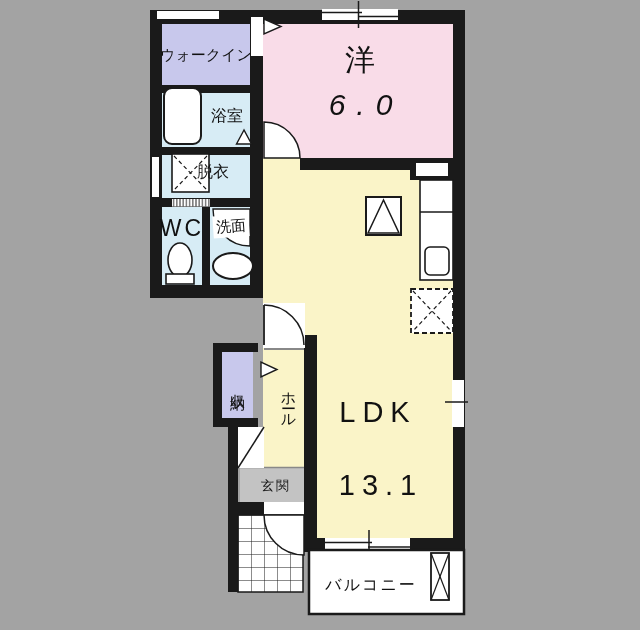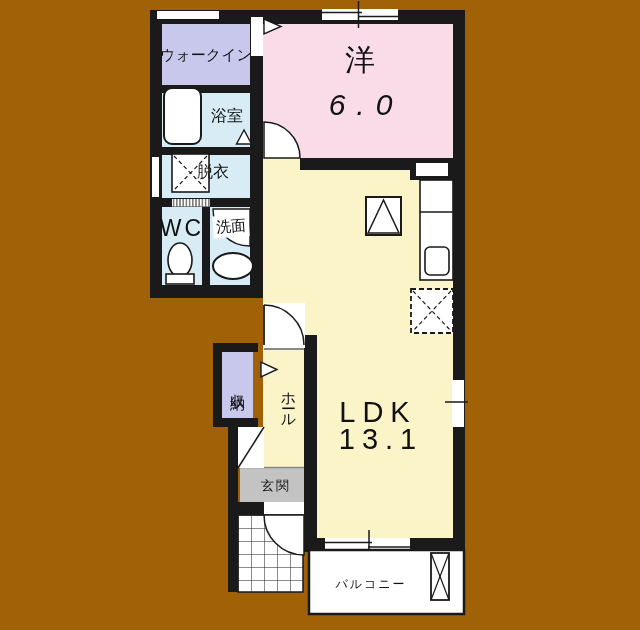--- a/index.html
+++ b/index.html
@@ -1,33 +1,33 @@
 <!DOCTYPE html>
 <html><head>
 <meta charset="utf-8">
 <style>
   html,body{margin:0;padding:0;background:#fff;}
-  #plan{position:relative;width:640px;height:630px;background:#a16207;overflow:hidden;
+  #plan{position:relative;width:640px;height:630px;background:#a3a3a3;overflow:hidden;
         font-family:"Liberation Sans","DejaVu Sans",sans-serif;}
   .room{position:absolute;z-index:1;}
   #plan svg{position:absolute;left:0;top:0;z-index:2;}
   .lbl{position:absolute;z-index:3;transform:translate(-50%,-50%);color:#111;
        white-space:nowrap;text-align:center;line-height:1.3;}
   .lbl-v{position:absolute;z-index:3;transform:translate(-50%,-50%);color:#111;
         writing-mode:vertical-rl;text-align:center;letter-spacing:2px;}
   .f-wic{font-size:15px;line-height:21px;}
   .f-small{font-size:16px;}
   .f-wc{font-size:23px;letter-spacing:3px;}
   .f-wash{font-size:15px;background:#fff;padding:1px 3px;transform:translate(-50%,-50%) rotate(-4deg);}
   .f-big{font-size:30px;}
   .f-big-sp{font-size:30px;letter-spacing:11px;font-style:italic;}
   .f-ldk{font-size:29px;letter-spacing:7px;}
   .f-v{font-size:15px;}
   .f-genkan{font-size:13px;letter-spacing:2px;}
-  .f-balcony{font-size:12px;letter-spacing:2px;text-align:center;}
+  .f-balcony{font-size:16px;letter-spacing:2px;text-align:center;}
 </style>
 </head>
 <body>
 
 <div id="plan">
 
   <div class="room" style="left:162px;top:24px;width:88px;height:61px;background:#c8c8ec;"></div>
   <div class="room" style="left:162px;top:93px;width:88px;height:54px;background:#d7ecf5;"></div>
   <div class="room" style="left:162px;top:155px;width:88px;height:43px;background:#d7ecf5;"></div>
   <div class="room" style="left:162px;top:207px;width:40px;height:78px;background:#d7ecf5;"></div>
@@ -153,19 +153,19 @@
   <div class="lbl f-wic" style="left:206px;top:54px;">
     <div>ウォークイン</div>
   </div>
   <div class="lbl f-small" style="left:227px;top:116px;text-align:center;">浴室</div>
   <div class="lbl f-small" style="left:213px;top:172px;">脱衣</div>
   <div class="lbl f-wc" style="left:182px;top:229px;">WC</div>
   <div class="lbl f-wash" style="left:231px;top:226px;">洗面</div>
   <div class="lbl f-big" style="left:360px;top:59px;">洋</div>
   <div class="lbl f-big-sp" style="left:366px;top:104px;">6.0</div>
   <div class="lbl f-ldk" style="left:378px;top:413px;">LDK</div>
-  <div class="lbl f-ldk" style="left:381px;top:440px;">13.1</div>
+  <div class="lbl f-ldk" style="left:381px;top:486px;">13.1</div>
   <div class="lbl-v f-v" style="left:237px;top:384px;">収納</div>
   <div class="lbl-v f-v" style="left:288px;top:402px;">ホール</div>
   <div class="lbl f-genkan" style="left:276px;top:486px;">玄関</div>
   <div class="lbl f-balcony" style="left:371px;top:585px;">バルコニー</div>
 
 </div>
 
 </body></html>

